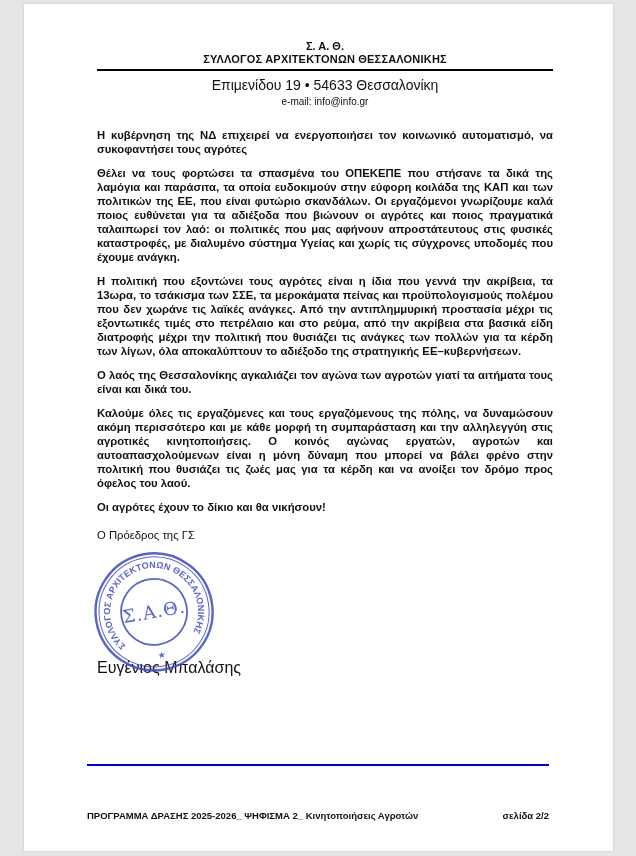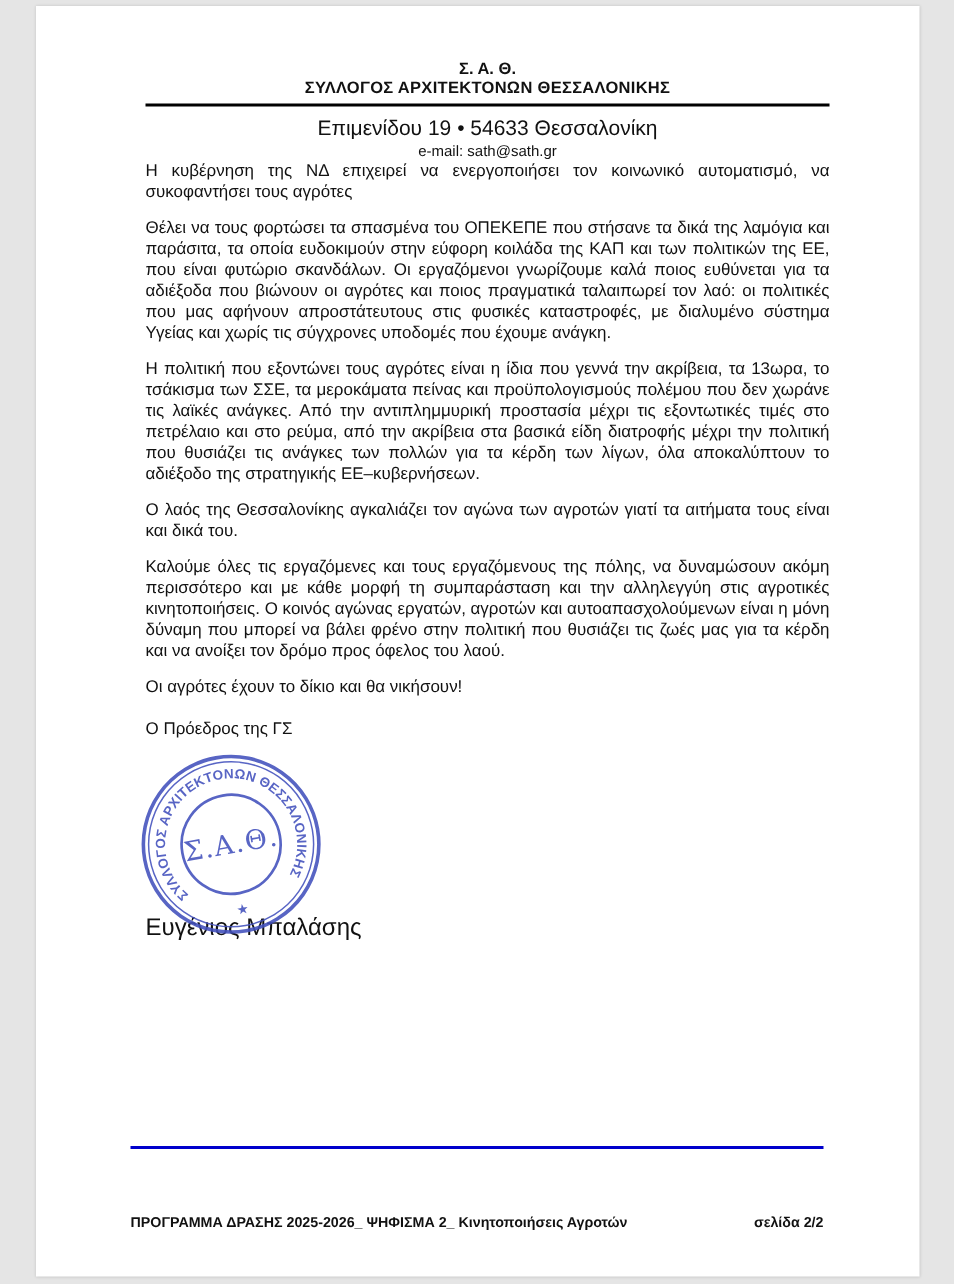--- a/index.html
+++ b/index.html
@@ -21,23 +21,25 @@
   }
   
   .doc-header{ text-align:center; padding-top:36px; }
   .org-short{ font-weight:bold; font-size:11px; line-height:13px; }
   .org-name{ font-weight:bold; font-size:11px; line-height:13px; letter-spacing:0.2px; }
   .header-rule{ border:none; border-top:2px solid #000; margin:3px 0 0 0; }
   .address-line{ font-size:14px; margin-top:6px; }
   .email-line{ font-size:10px; margin-top:3px; }
   
   .doc-body{
+    margin-top:21px;
     font-size:11.3px;
     line-height:14px;
     text-align:justify;
+    font-weight:bold;
   }
   .doc-body p{ margin:0 0 10px 0; }
   
   .signature{ text-align:left; margin-top:15px; }
   .sig-title{ font-size:11.3px; }
   .stamp-wrap{ margin-top:8px; height:118px; }
   .stamp{
     width:124px;height:124px;
     transform:rotate(-10deg) translateX(-5px);
     opacity:0.88;
@@ -61,21 +63,21 @@
 <body>
 
 <div class="page">
   <div class="content">
 
     <div class="doc-header">
       <div class="org-short">Σ. Α. Θ.</div>
       <div class="org-name">ΣΥΛΛΟΓΟΣ ΑΡΧΙΤΕΚΤΟΝΩΝ ΘΕΣΣΑΛΟΝΙΚΗΣ</div>
       <hr class="header-rule">
       <div class="address-line">Επιμενίδου 19 • 54633 Θεσσαλονίκη</div>
-      <div class="email-line">e-mail: sath@sath.gr</div>
+      <div class="email-line">e-mail: info@info.gr</div>
     </div>
 
     <div class="doc-body">
         <p>Η κυβέρνηση της ΝΔ επιχειρεί να ενεργοποιήσει τον κοινωνικό αυτοματισμό, να συκοφαντήσει τους αγρότες</p>
         <p>Θέλει να τους φορτώσει τα σπασμένα του ΟΠΕΚΕΠΕ που στήσανε τα δικά της λαμόγια και παράσιτα, τα οποία ευδοκιμούν στην εύφορη κοιλάδα της ΚΑΠ και των πολιτικών της ΕΕ, που είναι φυτώριο σκανδάλων. Οι εργαζόμενοι γνωρίζουμε καλά ποιος ευθύνεται για τα αδιέξοδα που βιώνουν οι αγρότες και ποιος πραγματικά ταλαιπωρεί τον λαό: οι πολιτικές που μας αφήνουν απροστάτευτους στις φυσικές καταστροφές, με διαλυμένο σύστημα Υγείας και χωρίς τις σύγχρονες υποδομές που έχουμε ανάγκη.</p>
         <p>Η πολιτική που εξοντώνει τους αγρότες είναι η ίδια που γεννά την ακρίβεια, τα 13ωρα, το τσάκισμα των ΣΣΕ, τα μεροκάματα πείνας και προϋπολογισμούς πολέμου που δεν χωράνε τις λαϊκές ανάγκες. Από την αντιπλημμυρική προστασία μέχρι τις εξοντωτικές τιμές στο πετρέλαιο και στο ρεύμα, από την ακρίβεια στα βασικά είδη διατροφής μέχρι την πολιτική που θυσιάζει τις ανάγκες των πολλών για τα κέρδη των λίγων, όλα αποκαλύπτουν το αδιέξοδο της στρατηγικής ΕΕ–κυβερνήσεων.</p>
         <p>Ο λαός της Θεσσαλονίκης αγκαλιάζει τον αγώνα των αγροτών γιατί τα αιτήματα τους είναι και δικά του.</p>
         <p>Καλούμε όλες τις εργαζόμενες και τους εργαζόμενους της πόλης, να δυναμώσουν ακόμη περισσότερο και με κάθε μορφή τη συμπαράσταση και την αλληλεγγύη στις αγροτικές κινητοποιήσεις. Ο κοινός αγώνας εργατών, αγροτών και αυτοαπασχολούμενων είναι η μόνη δύναμη που μπορεί να βάλει φρένο στην πολιτική που θυσιάζει τις ζωές μας για τα κέρδη και να ανοίξει τον δρόμο προς όφελος του λαού.</p>
         <p>Οι αγρότες έχουν το δίκιο και θα νικήσουν!</p>
       </div>

